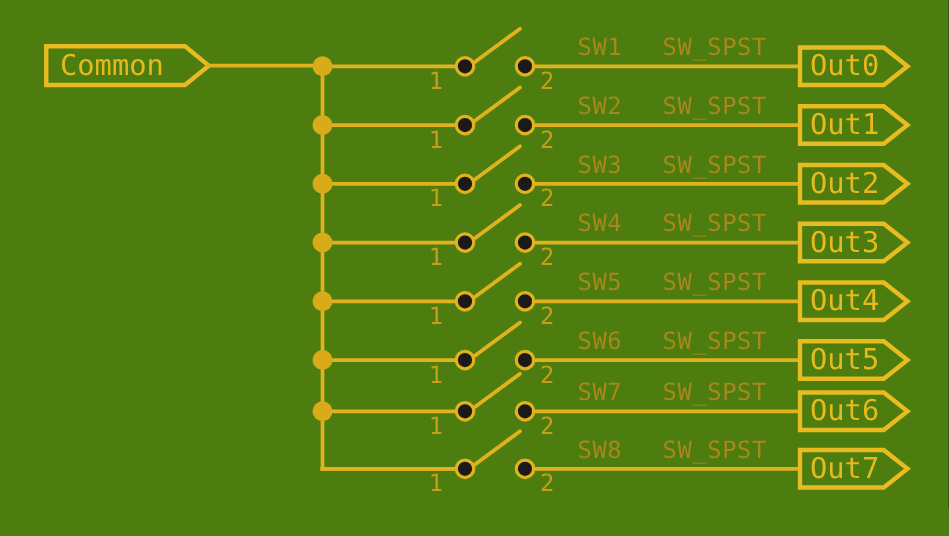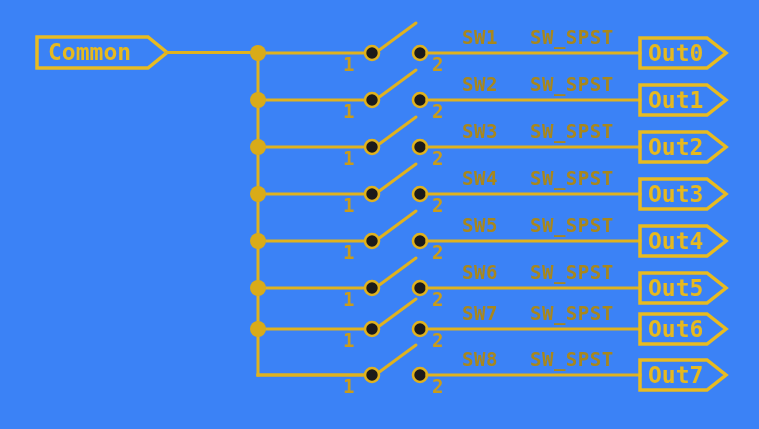--- a/index.html
+++ b/index.html
@@ -7,23 +7,22 @@
     padding: 0;
     background: #1c1a19;
   }
   body {
     font-family: "DejaVu Sans Mono", monospace;
   }
   #schematic {
     position: relative;
     width: 759px;
     height: 429px;
-    background: #3b82f6;
+    background: #4d7c0f;
     overflow: hidden;
-    font-weight: bold;
   }
   #schematic svg {
     position: absolute;
     top: 0;
     left: 0;
     display: block;
   }
   .wire {
     stroke: #e0b21e;
     stroke-width: 3;

